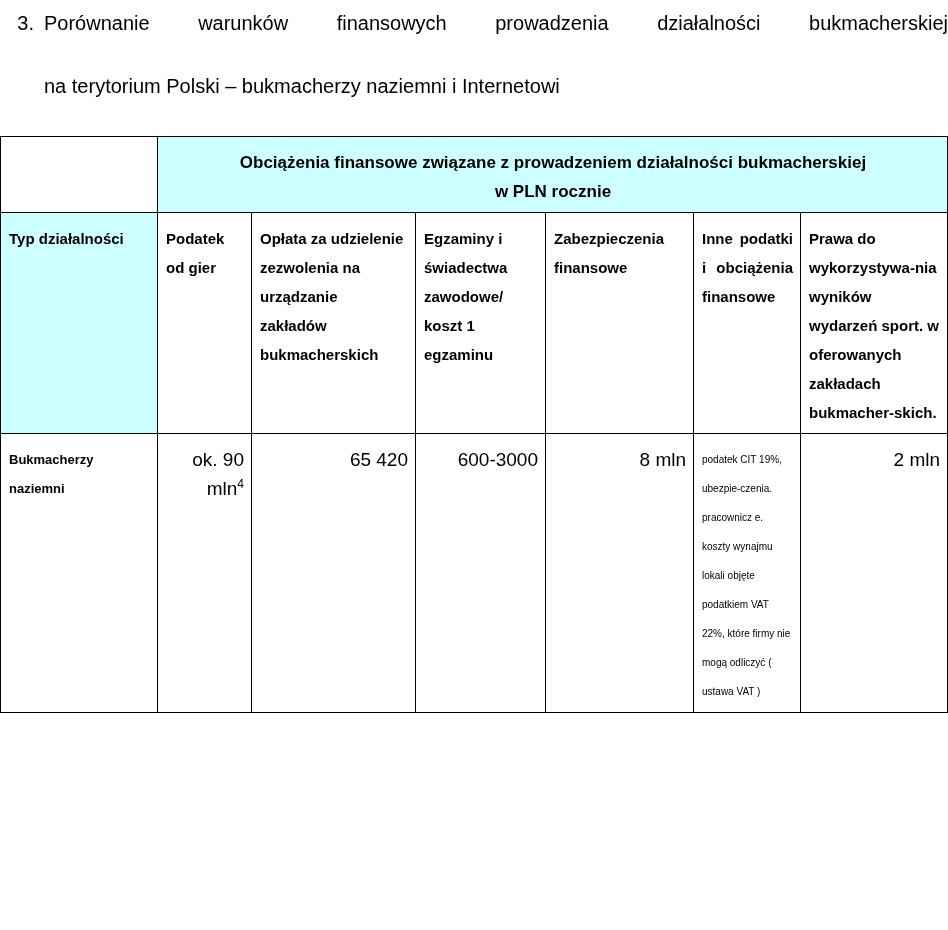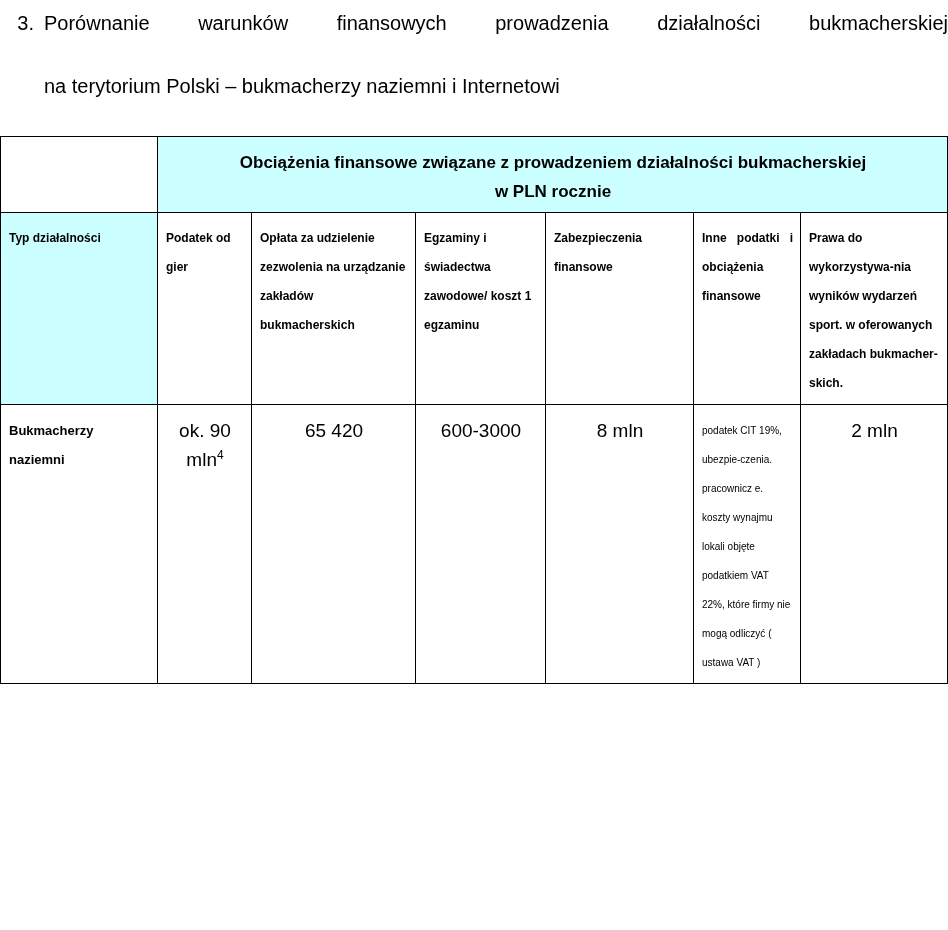--- a/index.html
+++ b/index.html
@@ -84,35 +84,35 @@
   .spanhead {
     text-align: center;
     font-weight: bold;
     font-size: 17px;
     line-height: 31px;
     padding: 4px 8px 6px 8px;
   }
 
   .colhead {
     font-weight: bold;
-    font-size: 12px;
+    font-size: 15px;
     line-height: 29px;
   }
   .colhead.just {
     text-align: justify;
   }
 
   .rowlabel {
     font-weight: bold;
     font-size: 13px;
     line-height: 31px;
   }
 
   .val {
-    text-align: center;
+    text-align: right;
     font-size: 19px;
     line-height: 38px;
     font-weight: normal;
   }
   .val.zero {
     font-weight: bold;
     font-size: 18px;
     line-height: 30px;
   }
   .val sup {

